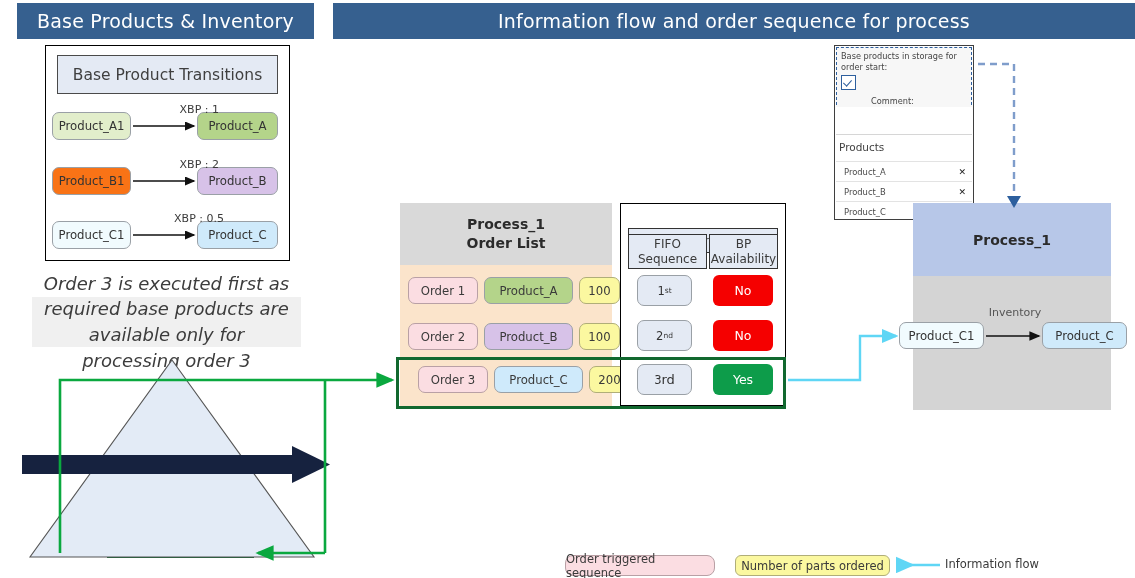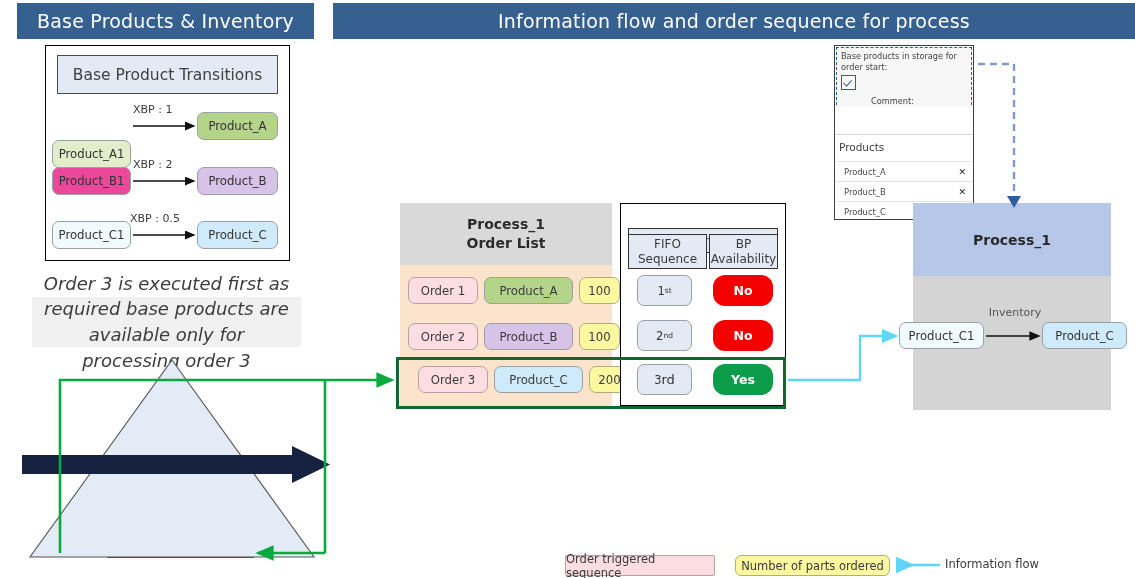--- a/index.html
+++ b/index.html
@@ -34,35 +34,35 @@
     background:#e4eaf4;border:1.2px solid #4a4a4a;
     display:flex;align-items:center;justify-content:center;
     font-size:15.5px;color:#3f3f3f;
   }
   .pbox{
     border:1.1px solid #9aa0a6;border-radius:7px;
     display:flex;align-items:center;justify-content:center;
     font-size:11.7px;color:#333;
     box-sizing:border-box;
   }
-  .c-a1{background:#e2eecb;margin-top:28px;}
+  .c-a1{background:#e2eecb;}
   .c-a {background:#b4d48a;}
-  .c-b1{background:#ec4899;}
+  .c-b1{background:#f97316;}
   .c-b {background:#d7c2e8;}
   .c-c1{background:#f1fbfe;}
   .c-c {background:#cfeafb;}
 
   #t-a1{left:52px;top:112px;width:79px;height:28px;}
   #t-a {left:197px;top:112px;width:81px;height:28px;}
   #t-b1{left:52px;top:167px;width:79px;height:28px;}
   #t-b {left:197px;top:167px;width:81px;height:28px;}
   #t-c1{left:52px;top:221px;width:79px;height:28px;}
   #t-c {left:197px;top:221px;width:81px;height:28px;}
 
-  .xlbl{font-size:11px;color:#3a3a3a;text-align:left;}
+  .xlbl{font-size:11px;color:#3a3a3a;text-align:right;margin-left:24px;}
   #x1{left:133px;top:103px;width:62px;}
   #x2{left:133px;top:158px;width:62px;}
   #x3{left:130px;top:212px;width:70px;}
 
   
   #note{
     left:32px;top:297px;width:269px;height:50px;
     background:#f0f0f0;
     display:flex;align-items:center;justify-content:center;
     text-align:center;font-style:italic;font-size:18px;
@@ -135,23 +135,23 @@
     box-sizing:border-box;
   }
   #osc-sub1{left:628px;top:234px;width:79px;}
   #osc-sub2{left:709px;top:234px;width:69px;}
   .fifo{
     width:55px;height:31px;background:#e4eaf4;border:1.1px solid #9aa0a6;border-radius:7px;
     display:flex;align-items:center;justify-content:center;font-size:11.5px;color:#333;
     box-sizing:border-box;
   }
   .avail{
-    width:60px;height:31px;border-radius:12px;
-    display:flex;align-items:center;justify-content:center;
-    font-size:12.5px;color:#fff;font-weight:bold;
+    width:60px;height:31px;border-radius:6px;
+    display:flex;align-items:center;justify-content:center;
+    font-size:12.5px;color:#fff;font-weight:normal;
     box-sizing:border-box;
   }
   .av-no{background:#f50000;}
   .av-yes{background:#0d9c4a;}
   #f1{left:637px;top:275px;} #f2{left:637px;top:320px;} #f3{left:637px;top:364px;}
   #a1{left:713px;top:275px;} #a2{left:713px;top:320px;} #a3{left:713px;top:364px;}
 
   
   #row3-hl{left:396px;top:357px;width:390px;height:52px;border:3px solid #11682f;box-sizing:border-box;}
 
@@ -191,21 +191,21 @@
   #proc-head{left:913px;top:203px;width:198px;height:73px;background:#b7c7e8;
     display:flex;align-items:center;justify-content:center;
     font-weight:bold;font-size:14px;color:#2b2b2b;}
   #pc1{left:899px;top:322px;width:85px;height:27px;background:#f1fbfe;}
   #pc2{left:1042px;top:322px;width:85px;height:27px;background:#cfeafb;}
   #proc-lbl{left:985px;top:306px;width:60px;text-align:center;font-size:11px;color:#555;}
 
   
   #lg1{
     left:565px;top:555px;width:150px;height:21px;background:#fbdde2;
-    border:1.1px solid #b9a0a5;border-radius:2px;
+    border:1.1px solid #b9a0a5;border-radius:8px;
     display:flex;align-items:center;justify-content:center;font-size:11.5px;color:#3a3a3a;
     box-sizing:border-box;
   }
   #lg2{
     left:735px;top:555px;width:155px;height:21px;background:#fbf8a0;
     border:1.1px solid #b0ae79;border-radius:6px;
     display:flex;align-items:center;justify-content:center;font-size:11.5px;color:#3a3a3a;
     box-sizing:border-box;
   }
   #lg3{left:945px;top:557px;font-size:11.5px;color:#3a3a3a;}

